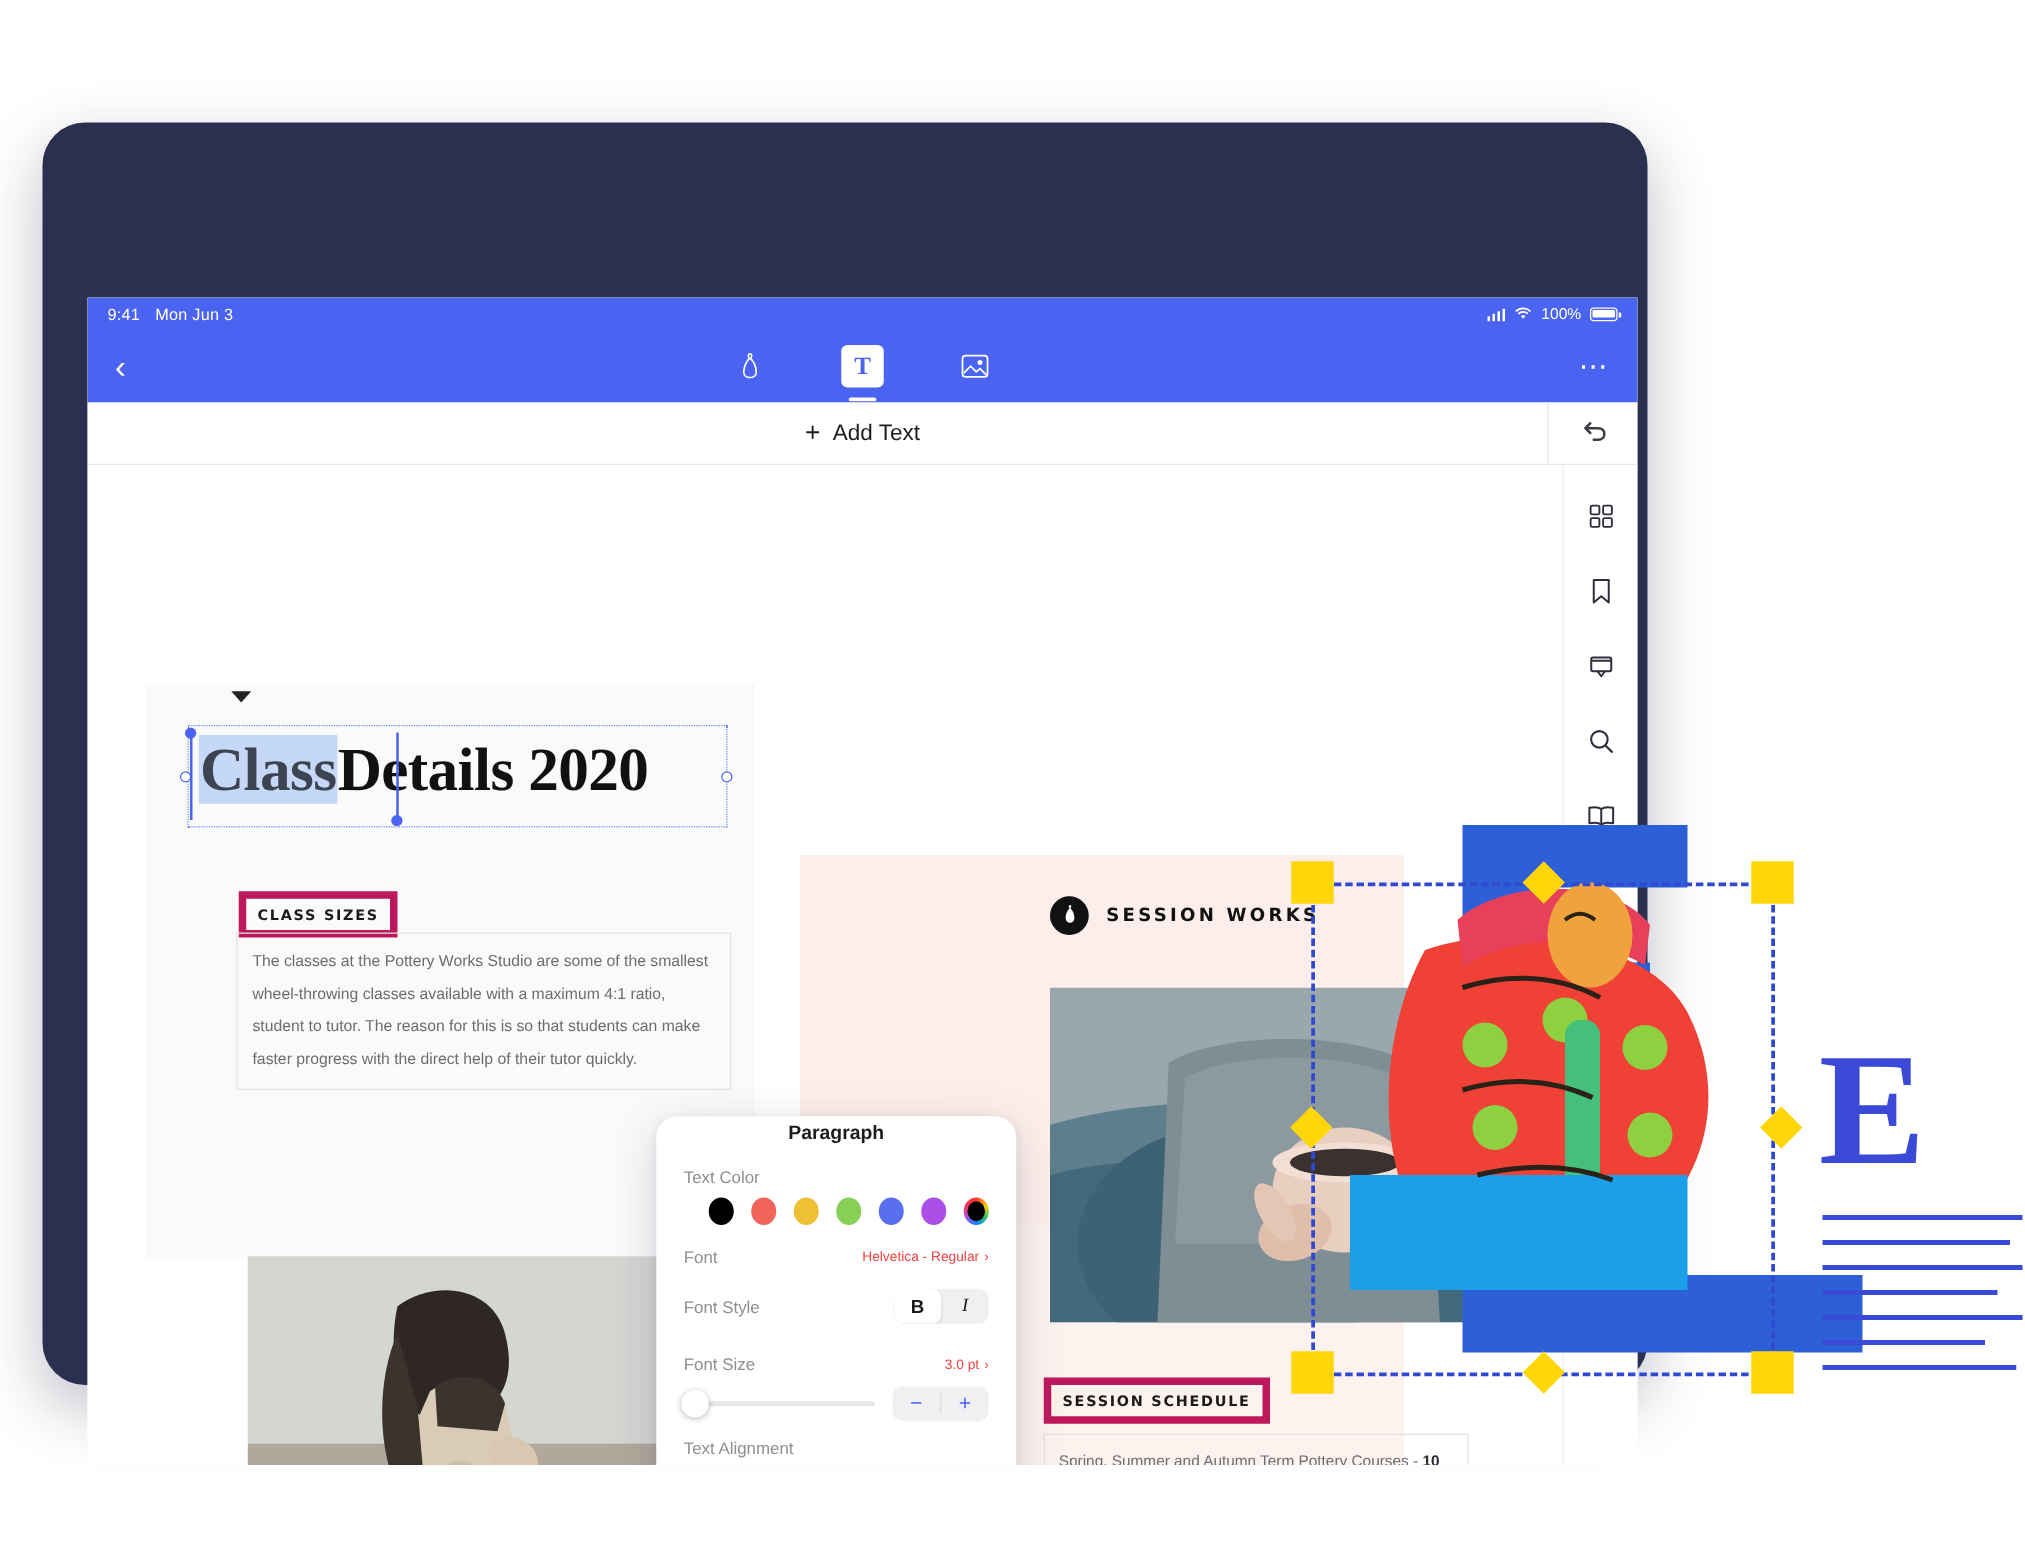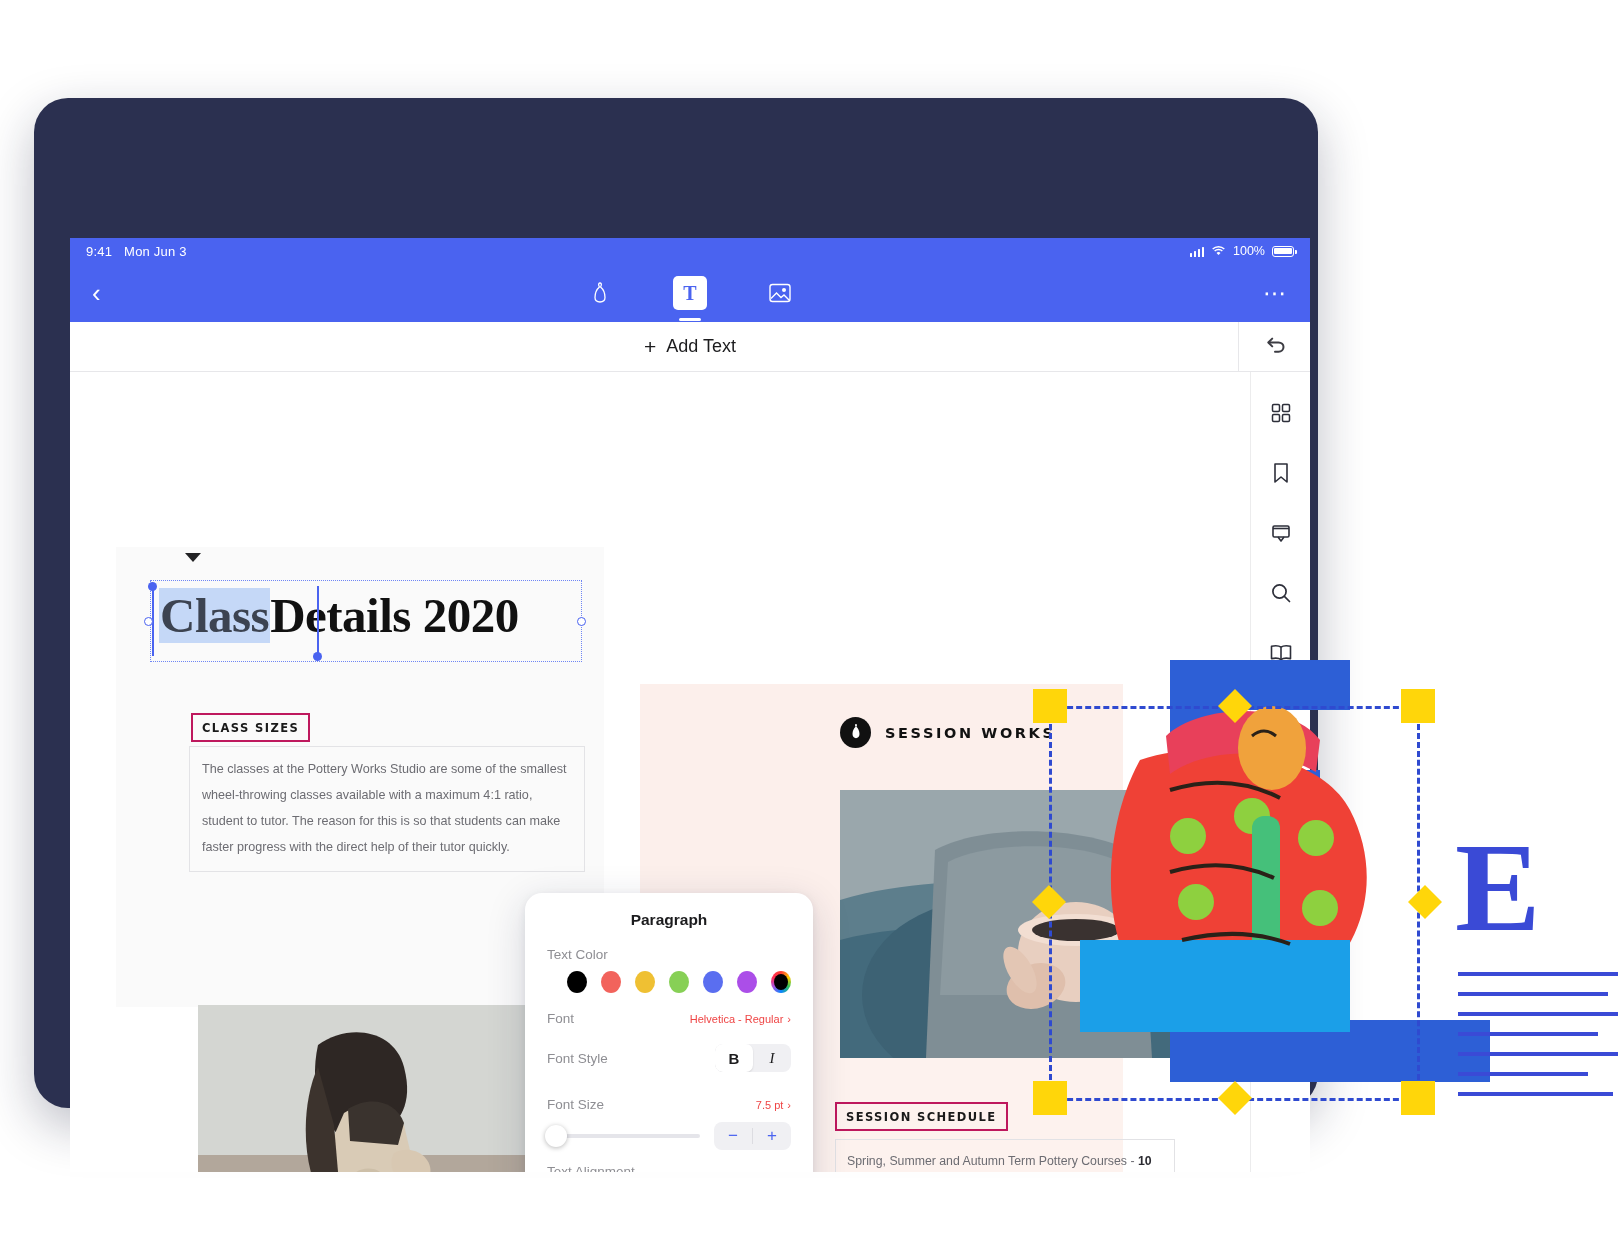--- a/index.html
+++ b/index.html
@@ -94,21 +94,21 @@
     position:absolute; left:8px; top:6px;
     font-family:"Liberation Serif", serif; font-weight:700; font-size:49px; color:#111; white-space:nowrap;
     letter-spacing:-.5px;
   }
   .sel-word { background:#c5d8f7; color:#3c4351; padding: 0 1px; }
   .hdl { position:absolute; width:9px; height:9px; background:#4a63f0; border-radius:50%; }
   .hdl-o { position:absolute; width:9px; height:9px; background:#fff; border:1.6px solid #4a63f0; border-radius:50%; }
   .caret-line { position:absolute; width:1.6px; background:#4a63f0; }
 
   .tagbox {
-    display:inline-block; border:2px solid #be185d; padding:6px 9px 5px;
+    display:inline-block; border:6px solid #be185d; padding:6px 9px 5px;
     font-family:"DejaVu Sans", sans-serif; font-weight:700; font-size:11.5px;
     letter-spacing:1.4px; color:#1a1a1a;
   }
   .bodybox { border:1px solid #e3e3e6; padding:10px 12px; color:#6c6c72; font-size:12.6px; line-height:2.06; }
 
   
   .photo { position:absolute; overflow:hidden; }
   .photo-left { left:128px; top:633px; width:345px; height:332px; }
   .photo-right { left:770px; top:418px; width:394px; height:268px; }
 
@@ -121,21 +121,21 @@
 
   .sched-block { position:absolute; left:765px; top:730px; width:340px; }
   .para-box { border:1px solid #e2e2e5; padding:9px 11px; color:#6c6c72; font-size:12.3px; line-height:2.0; margin-top:9px; background:transparent; }
   .para-box b { color:#2b2b31; font-weight:700; }
 
   
   .panel {
     position:absolute; left:455px; top:655px; width:288px; height:327px;
     background:#fff; border-radius:17px;
     box-shadow:0 10px 38px rgba(30,35,70,.17), 0 2px 8px rgba(30,35,70,.08);
-    padding: 18px 22px;
+    padding: 5px 22px;
   }
   .panel-title { text-align:center; font-size:15.5px; font-weight:700; color:#1c1c1e; margin-bottom:18px; }
   .row { display:flex; align-items:center; justify-content:space-between; margin-bottom: 6px; }
   .row-label { font-size:13.5px; color:#8e8e93; }
   .swatches { display:flex; gap:14px; margin: 9px 0 18px 20px; }
   .sw { width:22px; height:22px; border-radius:50%; cursor:pointer; }
   .sw-wheel { position:relative; border-radius:50%; background: conic-gradient(#ff3b30,#ffcc00,#34c759,#0a84ff,#af52de,#ff2d55,#ff3b30); }
   .sw-wheel::after{ content:""; position:absolute; inset:3px; background:#000; border-radius:50%; }
   .link-val { font-size:11px; color:#ef4444; display:flex; align-items:flex-start; gap:4px; cursor:pointer; }
   .seg { display:flex; background:#f0f0f3; border-radius:8px; overflow:hidden; }
@@ -396,21 +396,21 @@
             <div class="row-label">Font Style</div>
             <div class="seg">
               <div class="bBtn">B</div>
               <div class="iBtn">I</div>
             </div>
           </div>
 
           <div class="row" style="margin-bottom:2px;">
             <div class="row-label">Font Size</div>
             <div class="link-val">
-              <span>7.5 pt</span>
+              <span>3.0 pt</span>
               <span>›</span>
             </div>
           </div>
 
           <div class="slider-row">
             <div class="track">
               <div class="knob"></div>
             </div>
             <div class="stepper">
               <div>−</div>

